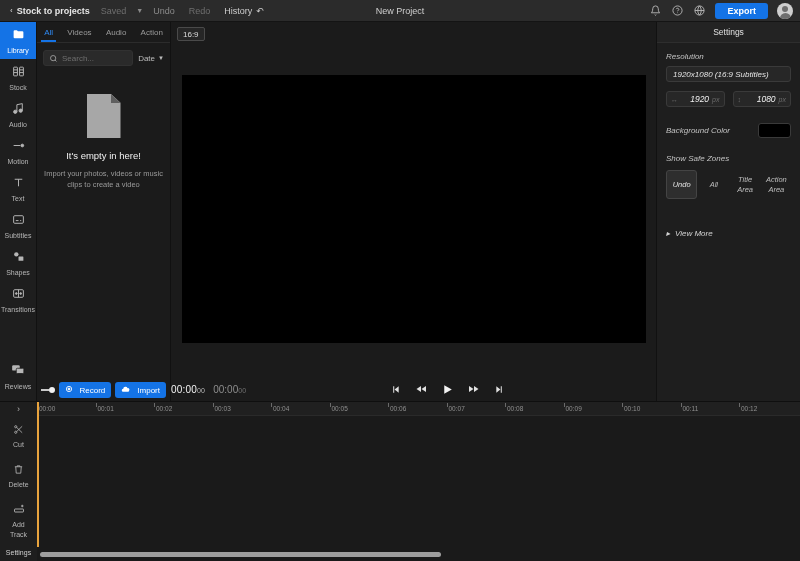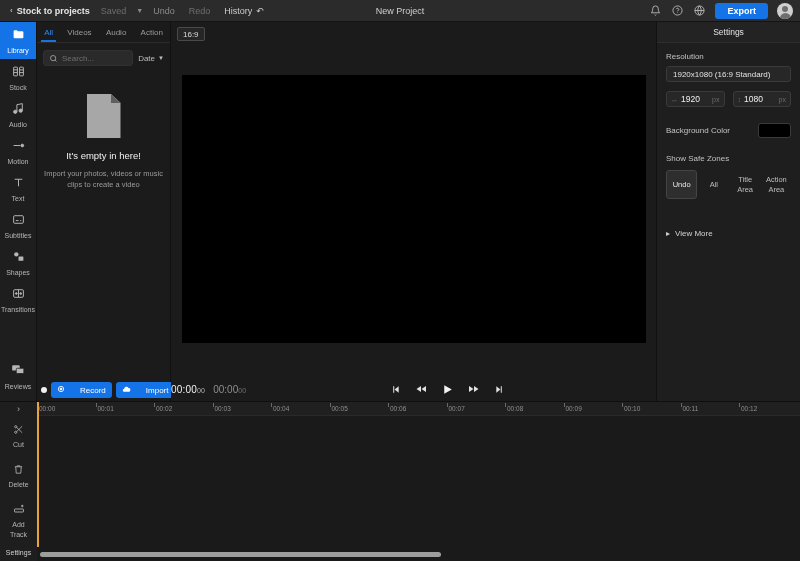--- a/index.html
+++ b/index.html
@@ -85,21 +85,21 @@
   .doc-icon .page { width: 34px; height: 44px; background: #a7a7a7; clip-path: polygon(0 0, 72% 0, 100% 20%, 100% 100%, 0 100%); }
   .doc-icon .fold { position: absolute; top: 0; right: 0; width: 10px; height: 9px; background: #5f5f5f; clip-path: polygon(0 0, 100% 100%, 0 100%); }
   .empty-title { font-size: 9.5px; color: #f0f0f0; font-weight: normal; margin-top: 12px; }
   .empty-sub { font-size: 7.5px; color: #9a9a9a; text-align: center; line-height: 11px; margin-top: 7px; padding: 0 5px; }
   .lib-footer { height: 22px; display: flex; align-items: center; gap: 4px; padding: 0 4px; }
   .mini-slider { display: flex; align-items: center; width: 26px; }
   .mini-slider .track { height: 1.5px; background: #c9c9c9; flex: 1 1 auto; }
   .mini-slider .knob { width: 6px; height: 6px; border-radius: 50%; background: #f0f0f0; }
   .btn-blue {
     background: #1473e6; color: #fff; font-size: 8px; border: none; border-radius: 3px;
-    height: 16px; padding: 0 6px; display: flex; align-items: center; gap: 15px; cursor: pointer;
+    height: 16px; padding: 0 6px; display: flex; align-items: center; gap: 7px; cursor: pointer;
     font-family: "Liberation Sans", sans-serif;
   }
 
   
   .preview { flex: 1 1 auto; background: #1b1b1b; display: flex; flex-direction: column; min-width: 0; }
   .ratio-row { height: 20px; display: flex; align-items: center; padding: 4px 0 0 6px; }
   .ratio-badge {
     font-size: 8px; color: #dcdcdc; border: 1px solid #4a4a4a; border-radius: 2px;
     padding: 1.5px 5px; background: #262626; cursor: pointer;
   }
@@ -119,33 +119,33 @@
   .split-ic { display: flex; gap: 1.5px; cursor: pointer; }
   .split-ic i { display: block; width: 4px; height: 12px; background: #d8d8d8; }
   .split-ic i.dim { background: #5a5a5a; }
 
   
   .settings {
     width: 144px; background: #1e1e1e; border-left: 1px solid #111;
     display: flex; flex-direction: column; flex: 0 0 144px;
   }
   .set-head { height: 21px; display: flex; align-items: center; justify-content: center; font-size: 8.5px; color: #e0e0e0; background: #232323; border-bottom: 1px solid #2e2e2e; }
-  .set-body { padding: 9px 9px 0; }
+  .set-body { padding: 9px 9px 0; font-style: italic; }
   .set-label { font-size: 8px; color: #c2c2c2; margin-bottom: 5px; }
   .set-select {
     height: 16px; background: #272727; border: 1px solid #3a3a3a; border-radius: 3px;
     display: flex; align-items: center; padding: 0 6px; font-size: 8px; color: #e2e2e2; cursor: pointer;
   }
   .dim-row { display: flex; gap: 8px; margin-top: 9px; }
   .dim-field {
     flex: 1 1 0; height: 16px; background: #272727; border: 1px solid #3a3a3a; border-radius: 3px;
     display: flex; align-items: center; padding: 0 4px; gap: 3px;
   }
   .dim-field .dimic { font-size: 7px; color: #6a6a6a; }
-  .dim-field .val { flex: 1 1 auto; text-align: left; font-size: 8.5px; color: #f0f0f0; }
+  .dim-field .val { flex: 1 1 auto; text-align: right; font-size: 8.5px; color: #f0f0f0; }
   .dim-field .unit { font-size: 7px; color: #6a6a6a; }
   .bg-row { display: flex; align-items: center; justify-content: space-between; margin-top: 16px; }
   .swatch { width: 33px; height: 15px; border-radius: 3px; background: #000; border: 1px solid #3a3a3a; cursor: pointer; }
   .safe-label { font-size: 8px; color: #c2c2c2; margin-top: 16px; }
   .safe-row { display: flex; gap: 2px; margin-top: 7px; }
   .safe-opt {
     flex: 1 1 0; min-height: 29px; display: flex; align-items: center; justify-content: center; text-align: center;
     font-size: 7.5px; color: #bdbdbd; border-radius: 3px; cursor: pointer; line-height: 9.5px; padding: 2px 1px;
   }
   .safe-opt.active { background: #2e2e2e; border: 1px solid #444; color: #e6e6e6; }
@@ -416,21 +416,21 @@
           </span>
         </span>
 
       </div>
     </div>
 
     <div class="settings">
       <div class="set-head">Settings</div>
       <div class="set-body">
         <div class="set-label">Resolution</div>
-        <div class="set-select">1920x1080 (16:9 Standard)</div>
+        <div class="set-select">1920x1080 (16:9 Subtitles)</div>
 
         <div class="dim-row">
           <div class="dim-field">
             <span class="dimic">↔</span>
             <span class="val">1920</span>
             <span class="unit">px</span>
           </div>
           <div class="dim-field">
             <span class="dimic">↕</span>
             <span class="val">1080</span>

